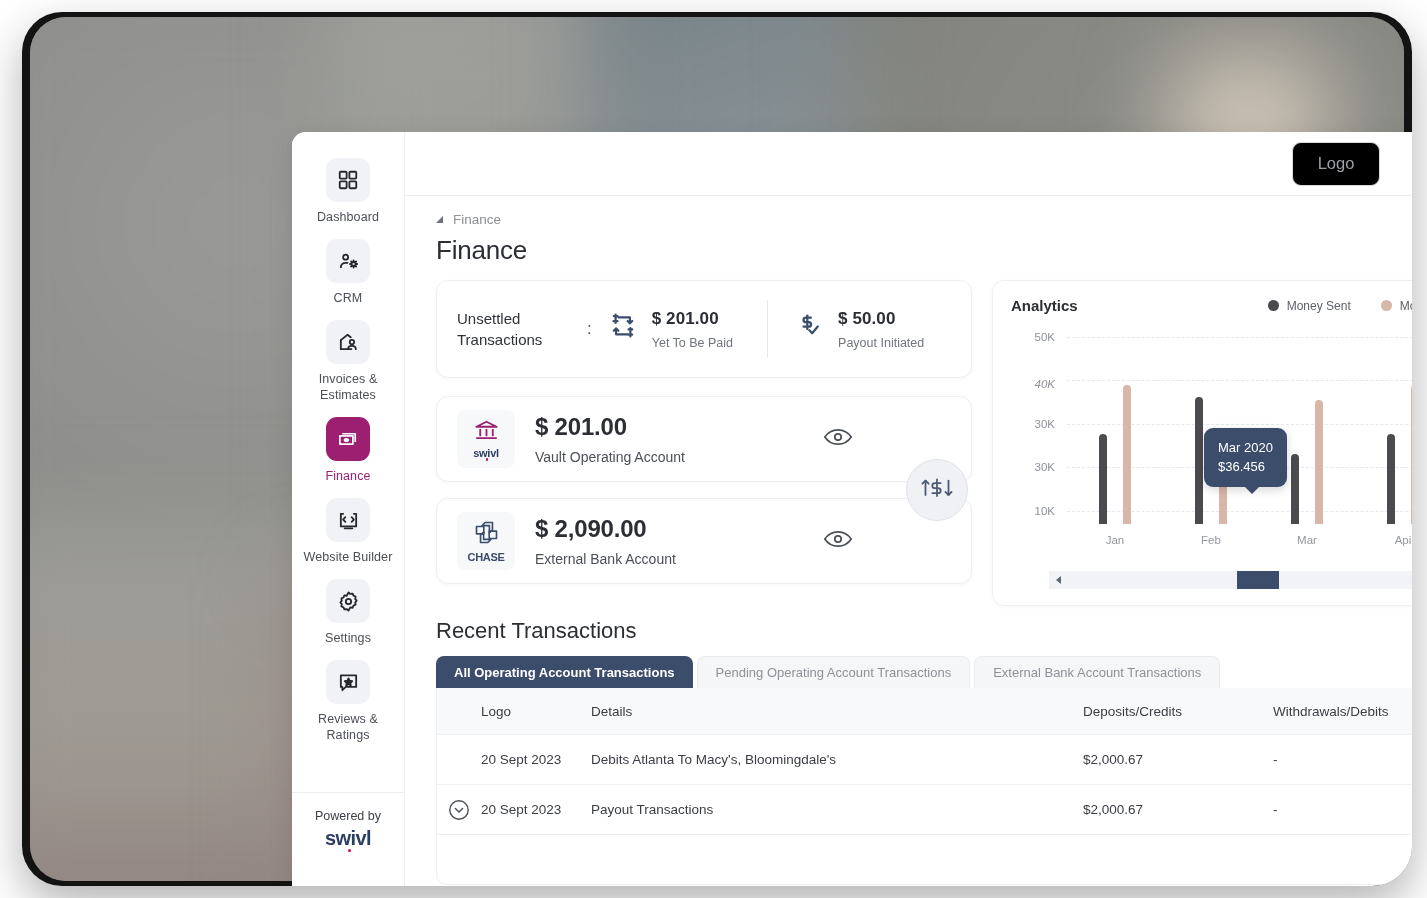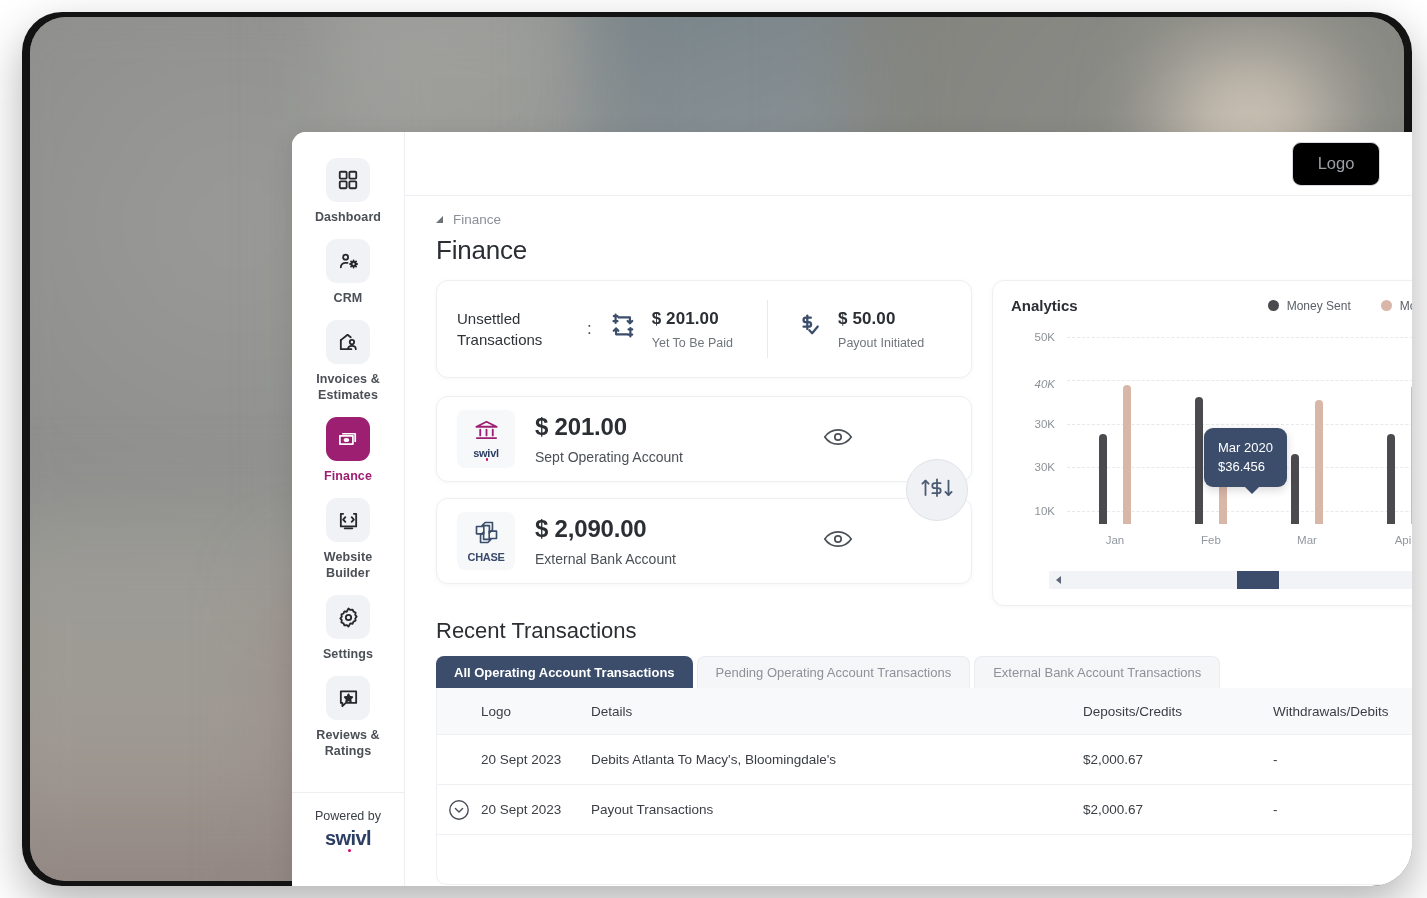--- a/index.html
+++ b/index.html
@@ -75,21 +75,20 @@
     align-items: center;
     flex: 0 0 113px;
     position: relative;
   }
   .nav-item {
     width: 100%;
     display: flex; flex-direction: column; align-items: center;
     margin-bottom: 14px;
     cursor: pointer;
     text-decoration: none;
-    font-weight: bold;
   }
   .nav-icon {
     width: 44px; height: 44px;
     border-radius: 11px;
     background: #f1f2f5;
     display: flex; align-items: center; justify-content: center;
     margin-bottom: 7px;
   }
   .nav-icon svg { display: block; }
   .nav-label {
@@ -502,21 +501,21 @@
                       <svg width="27" height="22" viewBox="0 0 28 22" fill="none" stroke="#9c1f72" stroke-width="1.9" stroke-linejoin="round" stroke-linecap="round">
                         <path d="M3.5 7.6 14 2.4l10.5 5.2z"></path>
                         <path d="M7.5 10.6v6M14 10.6v6M20.5 10.6v6"></path>
                         <path d="M4 19.4h20"></path>
                       </svg>
                     </span>
                     <span class="brand brand-swivl">swivl<span class="dot"></span></span>
                   </div>
                   <div>
                     <div class="acct-amount">$ 201.00</div>
-                    <div class="acct-name">Sept Operating Account</div>
+                    <div class="acct-name">Vault Operating Account</div>
                   </div>
                   <span class="eye">
                     <svg width="30" height="20" viewBox="0 0 30 20" fill="none" stroke="#4b5057" stroke-width="1.7">
                       <path d="M1.8 10C5 5.2 9.8 2.8 15 2.8S25 5.2 28.2 10C25 14.8 20.2 17.2 15 17.2S5 14.8 1.8 10z"></path>
                       <circle cx="15" cy="10" r="3.2"></circle>
                     </svg>
                   </span>
                 </div>
 
                 <div class="card acct">

